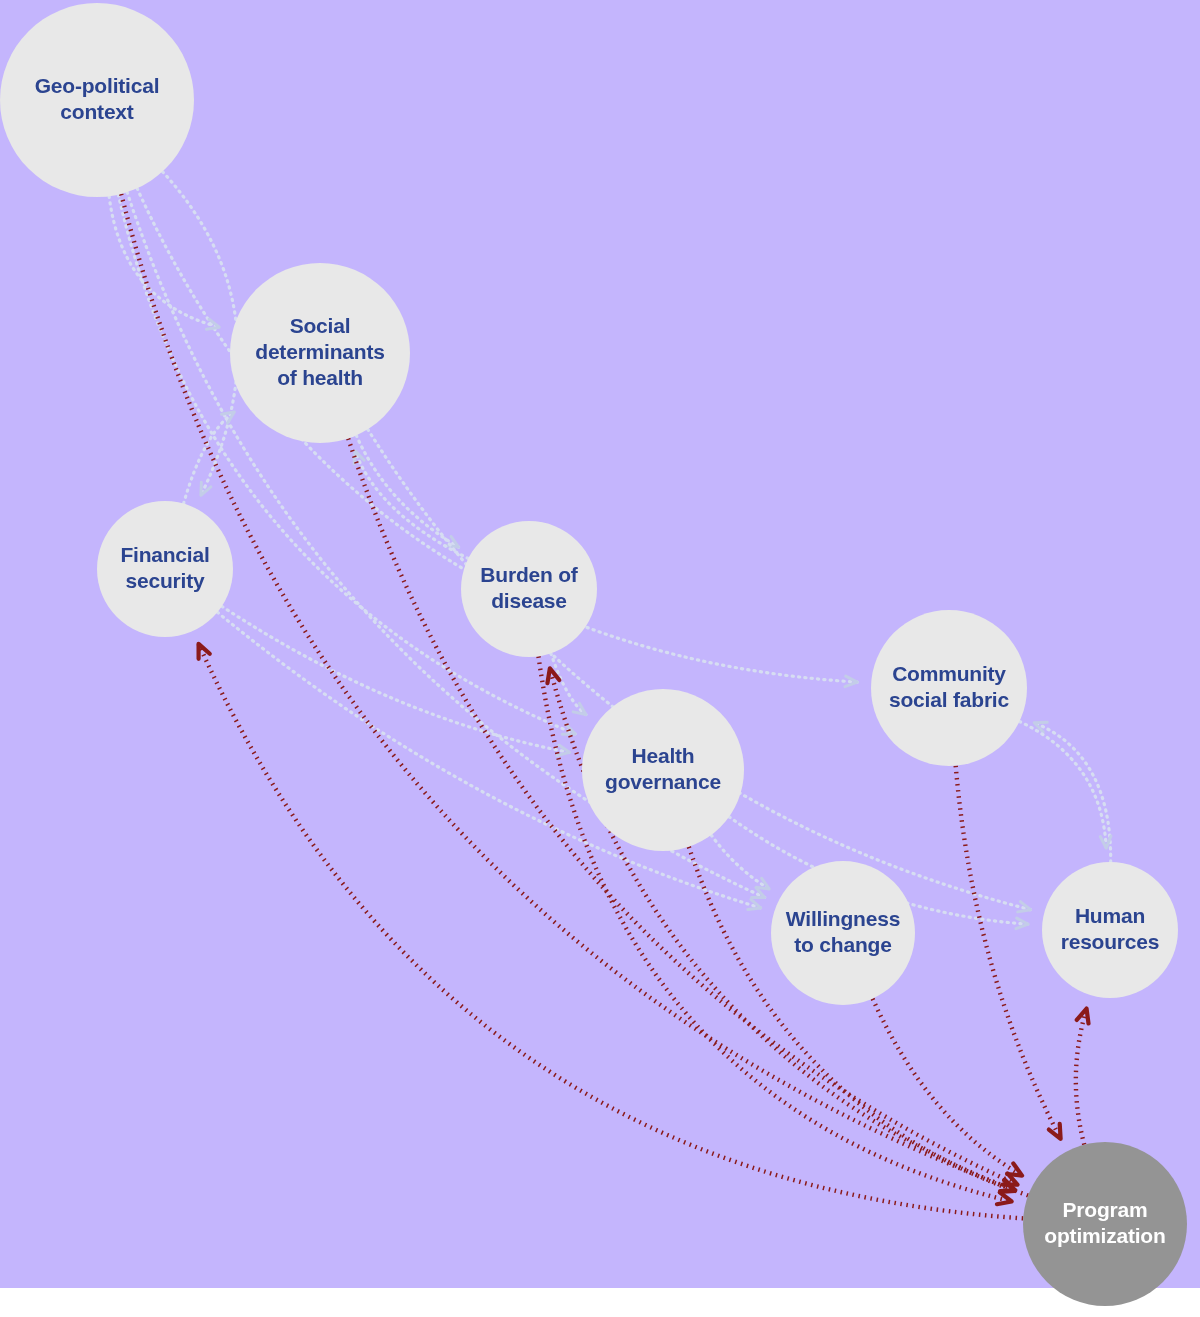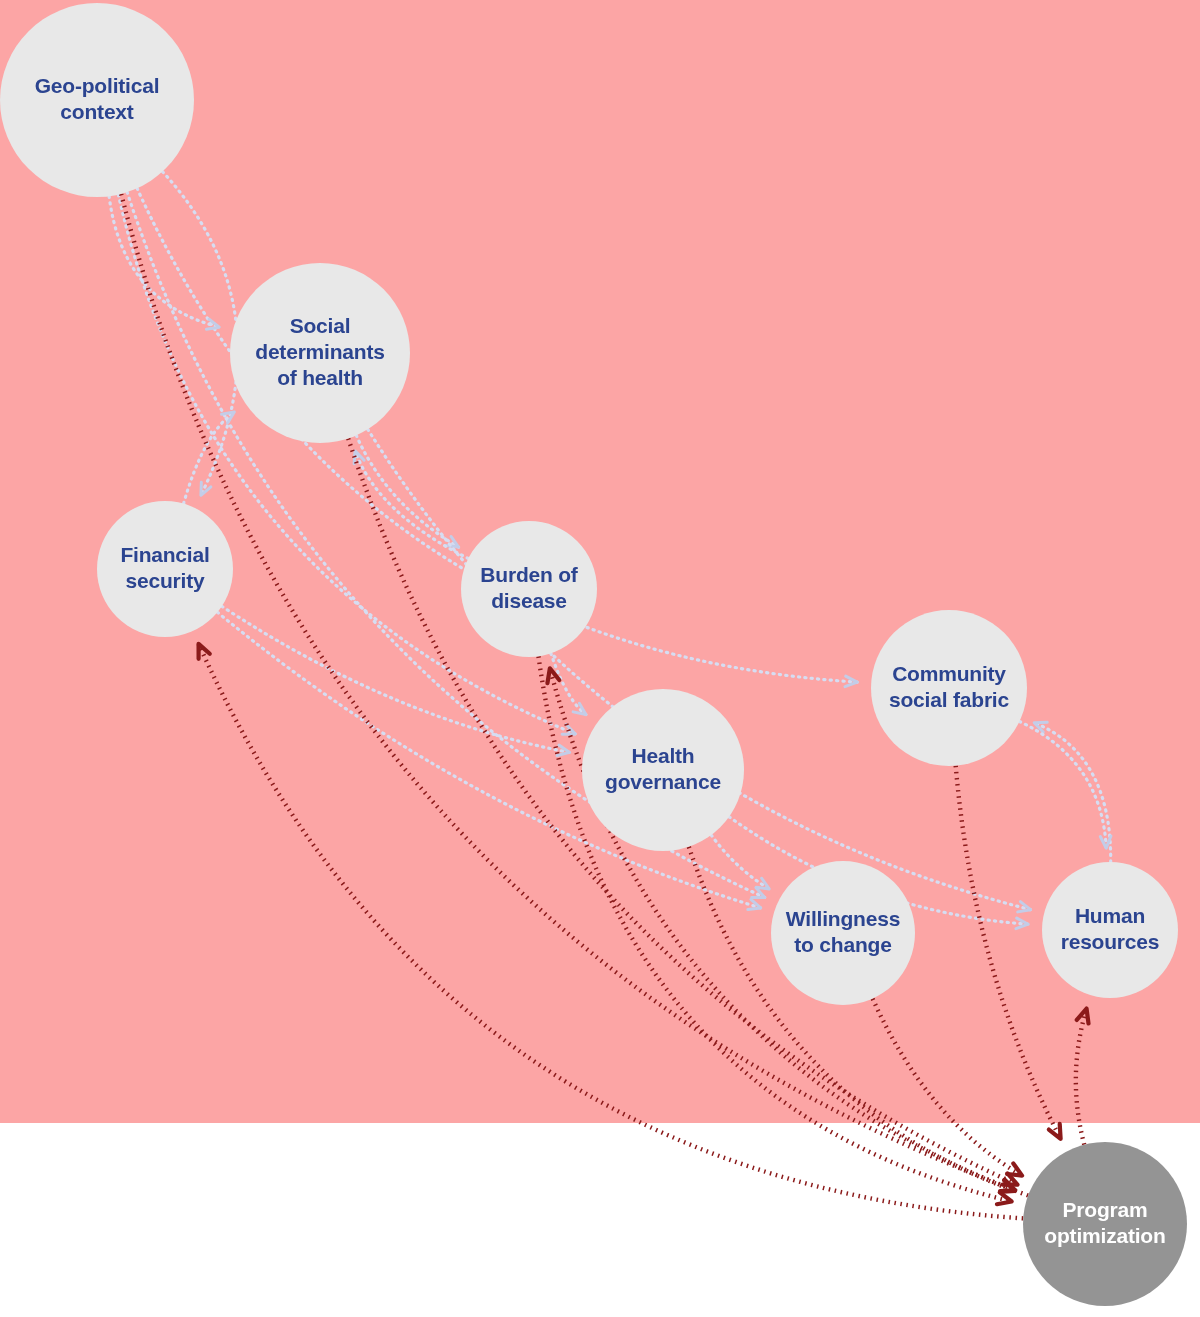--- a/index.html
+++ b/index.html
@@ -9,22 +9,22 @@
   }
   body {
     width: 1200px;
     height: 1317px;
     font-family: "Liberation Sans", sans-serif;
     overflow: hidden;
   }
   #diagram-root {
     position: relative;
     width: 1200px;
-    height: 1123px;
-    background: #fca5a5;
+    height: 1288px;
+    background: #c4b5fd;
   }
   svg#graph {
     position: absolute;
     top: 0;
     left: 0;
     width: 1200px;
     height: 1317px;
     display: block;
   }
   .node-circle {

